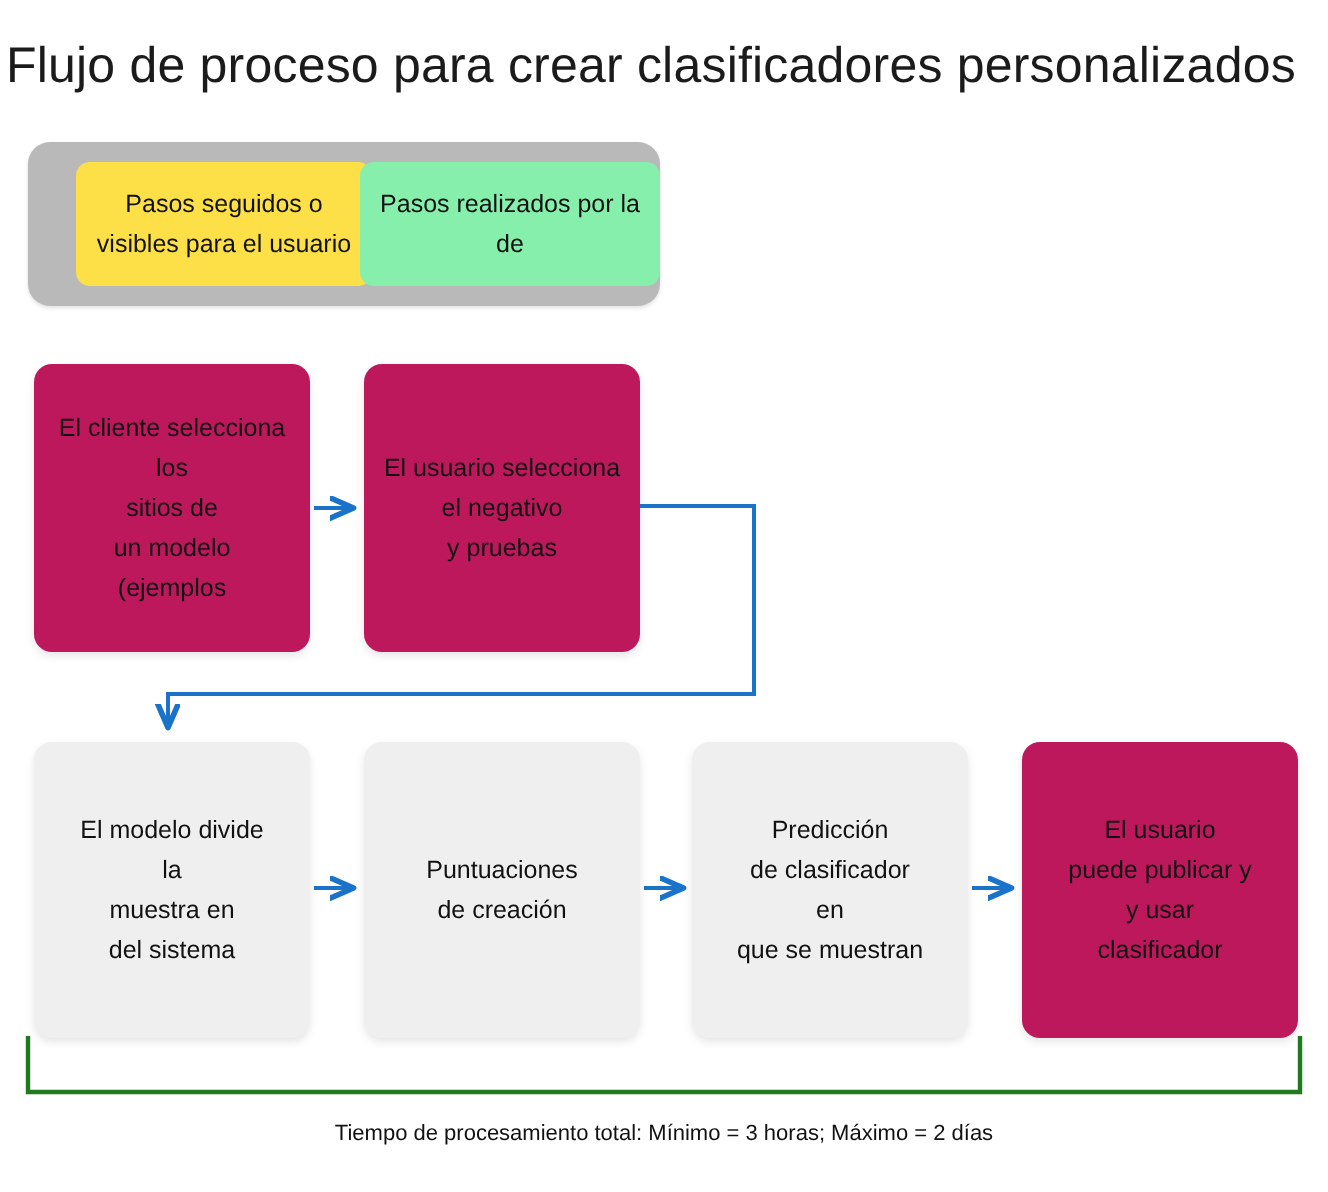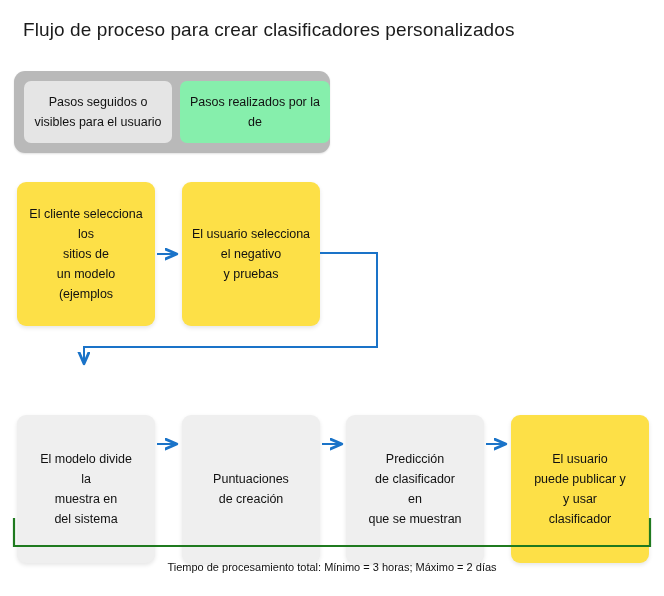--- a/index.html
+++ b/index.html
@@ -8,22 +8,22 @@
     background:#ffffff;
     font-family:"Liberation Sans",sans-serif;
     color:#1a1a1a;
     overflow:hidden;
     position:relative;
   }
   #canvas{position:relative;width:664px;height:596px;}
 
   
   .title{
-    position:absolute;left:23px;top:19px;
-    font-size:19px;font-weight:400;color:#1b1b1b;
+    position:absolute;left:3px;top:19px;
+    font-size:25px;font-weight:400;color:#1b1b1b;
     letter-spacing:0.1px;white-space:nowrap;
   }
 
   
   .legend-frame{
     position:absolute;left:14px;top:71px;
     width:316px;height:82px;
     background:#b9b9b9;
     border-radius:11px;
     box-shadow:0 1px 2px rgba(0,0,0,0.12);
@@ -31,48 +31,48 @@
   .legend-box{
     position:absolute;top:10px;height:62px;
     border-radius:7px;
     display:flex;align-items:center;justify-content:center;
     text-align:center;
     font-size:12.5px;line-height:20px;
     color:#111;
     padding:0 4px;
     box-sizing:border-box;
   }
-  .legend-box.blue{left:10px;width:148px;background:#e5e5e5;}
+  .legend-box.blue{left:24px;width:148px;background:#fde047;}
   .legend-box.gray{left:166px;width:150px;background:#86efac;}
   .legend-box span{display:block;}
 
   
   .pbox{
     position:absolute;
     width:138px;
     border-radius:9px;
     display:flex;align-items:center;justify-content:center;
     text-align:center;
     font-size:12.5px;line-height:20px;
     color:#111;
     box-sizing:border-box;
     padding:0 5px;
     box-shadow:0 2px 4px rgba(0,0,0,0.10);
   }
-  .pbox.blue{background:#fde047;align-items:center;}
+  .pbox.blue{background:#be185d;align-items:center;}
   .pbox.gray{background:#efefef;}
   .pbox .lines{display:block;width:100%;}
   .pbox .lines span{display:block;}
 
   
   .r1{top:182px;height:144px;}
   .r1.c1{left:17px;}
   .r1.c2{left:182px;}
   
-  .r2{top:371px;height:148px;margin-top:44px;}
+  .r2{top:371px;height:148px;}
   .r2.c1{left:17px;}
   .r2.c2{left:182px;}
   .r2.c3{left:346px;}
   .r2.c4{left:511px;}
 
   
   #wires{position:absolute;left:0;top:0;width:664px;height:596px;pointer-events:none;}
 
   
   .caption{

